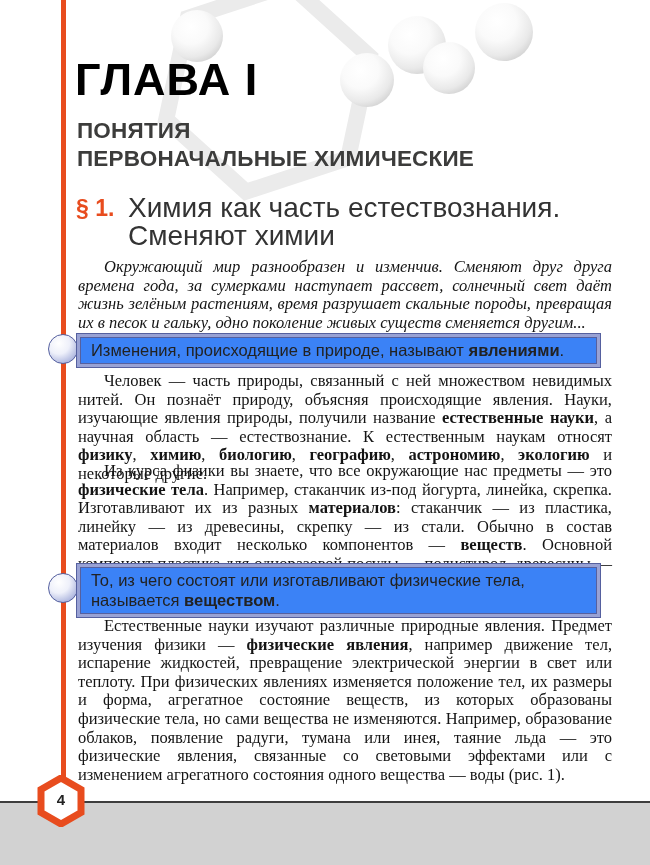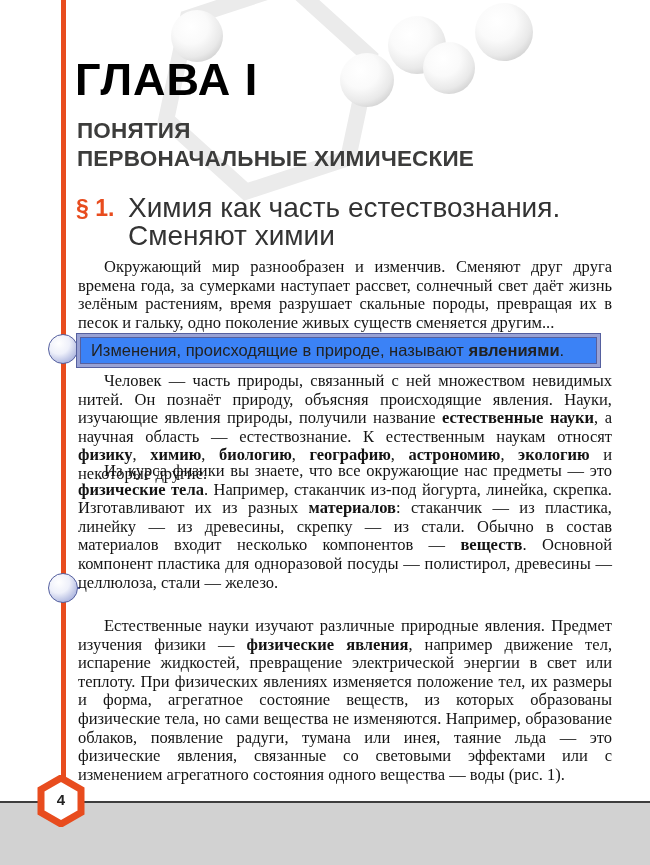--- a/index.html
+++ b/index.html
@@ -21,21 +21,21 @@
   
   .section-heading{position:absolute;left:76px;top:194px;z-index:3;display:flex;}
   .section-number{font-size:23px;font-weight:bold;color:#E84C1E;line-height:28px;
     width:44px;flex:0 0 auto;margin-right:8px;}
   .section-title{font-size:28px;color:#333333;line-height:28px;}
 
   
   .body{position:absolute;left:78px;width:534px;margin:0;z-index:3;
     font-family:"Liberation Serif",serif;font-size:16.5px;line-height:18.6px;
     color:#141414;text-align:justify;text-indent:26px;}
-  .p1{top:258px;} .p2{top:372px;} .p3{top:462px;} .p4{top:617px;}
+  .p1{top:258px;font-style:italic;} .p2{top:372px;} .p3{top:462px;} .p4{top:617px;}
 
   
   .defbox{position:absolute;left:77px;width:523px;box-sizing:border-box;z-index:3;
     background:#3b82f6;border:3px solid #99A2D4;outline:1px solid #55609F;
     box-shadow:inset 0 0 0 1px #55609F;
     padding:3px 8px 4px 11px;
     font-size:16.5px;line-height:20px;color:#222222;}
   .box1{top:334px;} .box2{top:564px;}
 
   
@@ -98,20 +98,21 @@
 
   <div class="connector c1"></div>
   <div class="marker m1"></div>
   <div class="defbox box1"><span>Изменения, происходящие в природе, называют </span><b>явлениями</b><span>.</span></div>
 
   <p class="body p2"><span>Человек — часть природы, связанный с ней множеством невидимых нитей. Он познаёт природу, объясняя происходящие явления. Науки, изучающие явления природы, получили название </span><b>естественные науки</b><span>, а научная область — естествознание. К естественным наукам относят </span><b>физику</b><span>, </span><b>химию</b><span>, </span><b>биологию</b><span>, </span><b>географию</b><span>, </span><b>астрономию</b><span>, </span><b>экологию</b><span> и некоторые другие.</span></p>
   <p class="body p3"><span>Из курса физики вы знаете, что все окружающие нас предметы — это </span><b>физические тела</b><span>. Например, стаканчик из-под йогурта, линейка, скрепка. Изготавливают их из разных </span><b>материалов</b><span>: стаканчик — из пластика, линейку — из древесины, скрепку — из стали. Обычно в состав материалов входит несколько компонентов — </span><b>веществ</b><span>. Основной компонент пластика для одноразовой посуды — полистирол, древесины — целлюлоза, стали — железо.</span></p>
 
   <div class="connector c2"></div>
   <div class="marker m2"></div>
+  <div class="defbox box2"><span>То, из чего состоят или изготавливают физические тела, называется </span><b>веществом</b><span>.</span></div>
 
   <p class="body p4"><span>Естественные науки изучают различные природные явления. Предмет изучения физики — </span><b>физические явления</b><span>, например движение тел, испарение жидкостей, превращение электрической энергии в свет или теплоту. При физических явлениях изменяется положение тел, их размеры и форма, агрегатное состояние веществ, из которых образованы физические тела, но сами вещества не изменяются. Например, образование облаков, появление радуги, тумана или инея, таяние льда — это физические явления, связанные со световыми эффектами или с изменением агрегатного состояния одного вещества — воды (рис. 1).</span></p>
 
   <div class="footer-line"></div>
   <div class="footer-bar"></div>
 
   <div class="page-num">
     <svg width="48" height="52" viewBox="0 0 48 52">
       <polygon points="24,3 44,14.5 44,37.5 24,49 4,37.5 4,14.5" fill="#ffffff" stroke="#E84C1E" stroke-width="7"></polygon>
     </svg>

